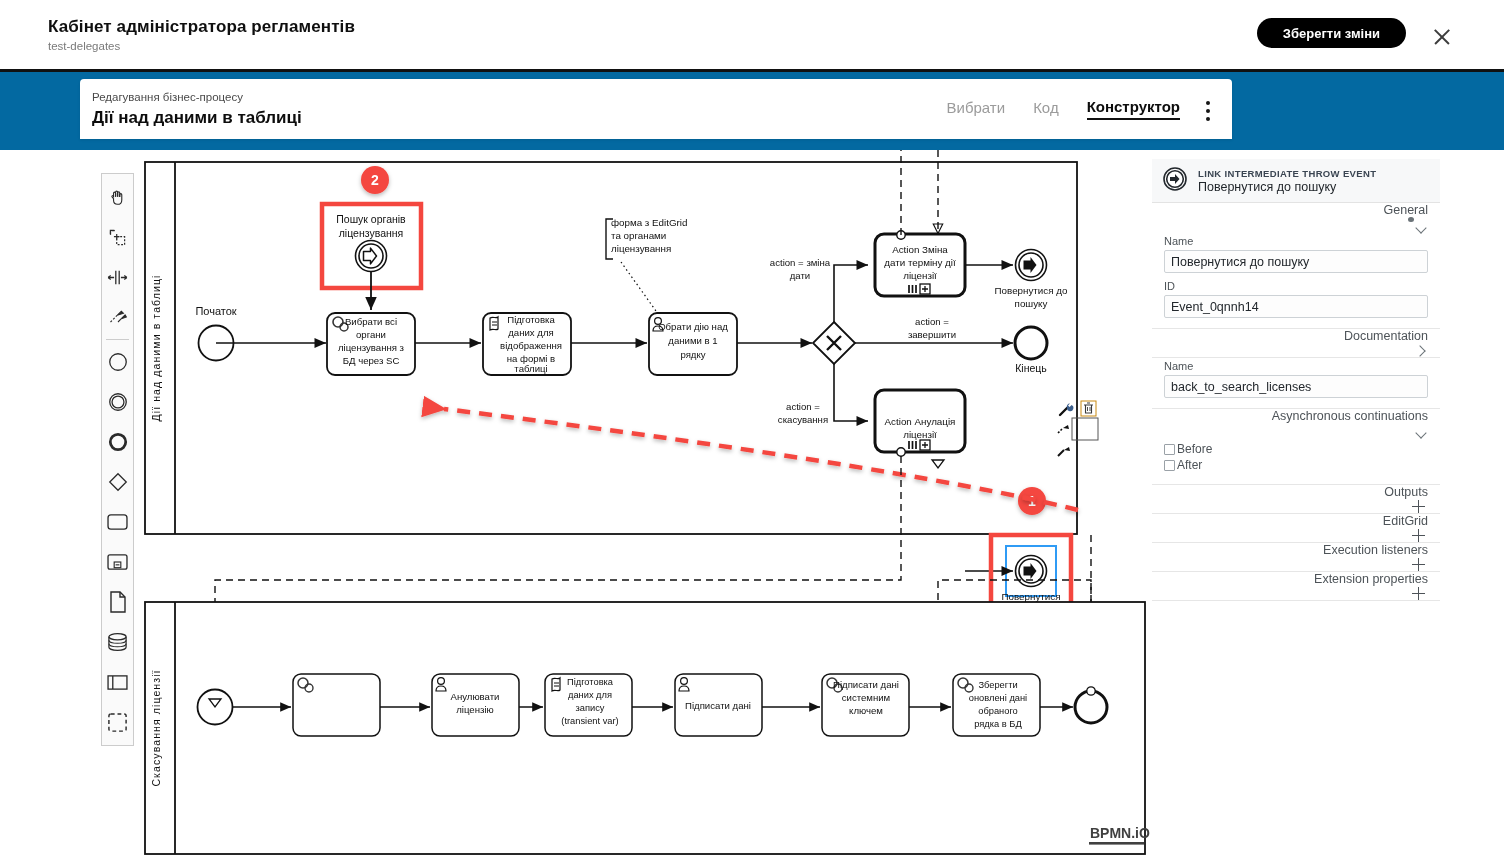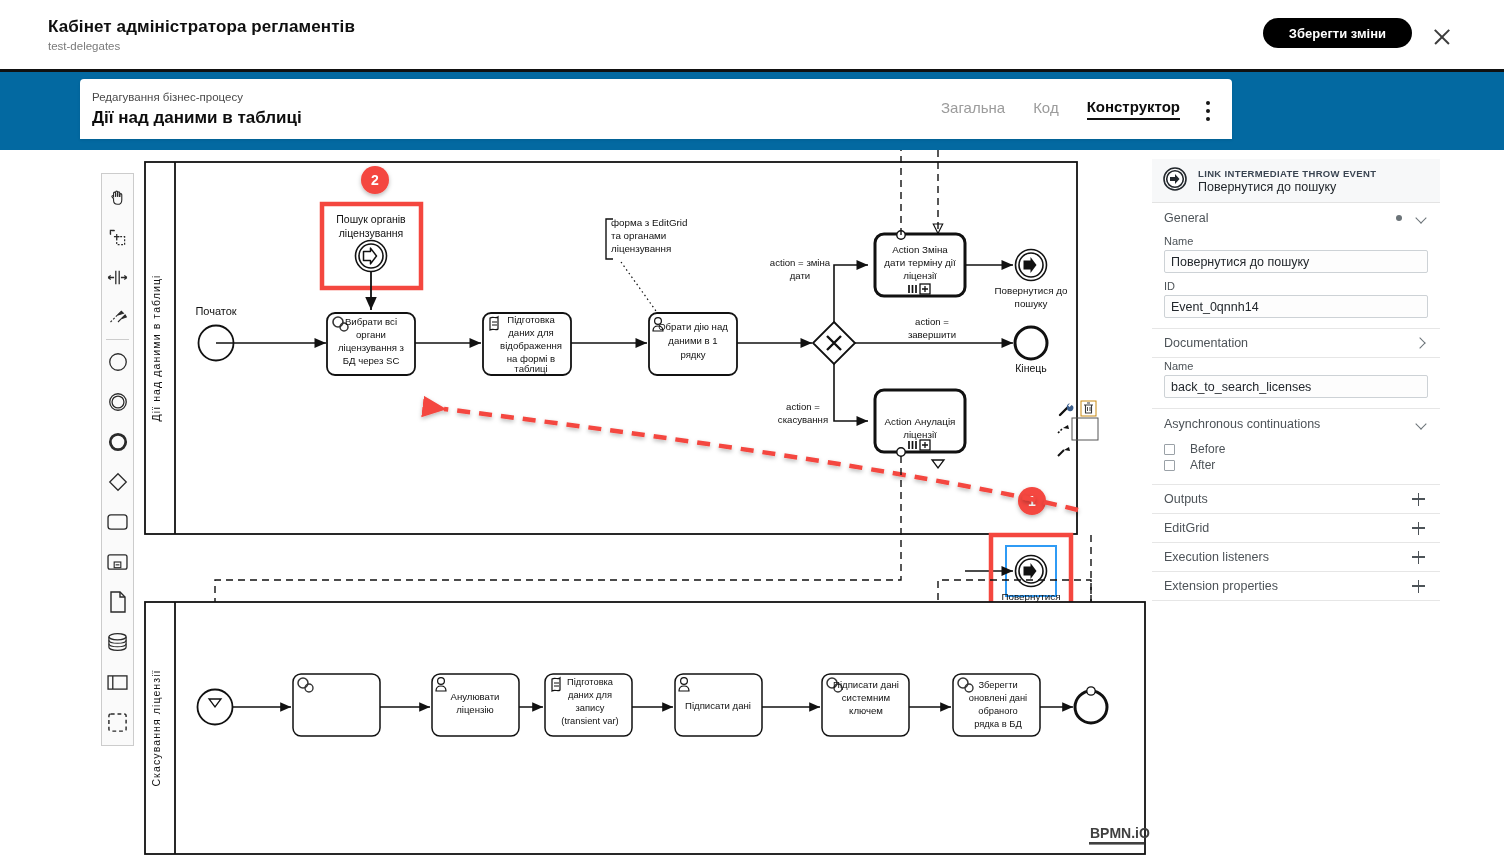--- a/index.html
+++ b/index.html
@@ -10,21 +10,21 @@
     font-family: "Liberation Sans", sans-serif;
     overflow: hidden;
   }
   #root { position: relative; width: 1504px; height: 868px; background:#0369a1; }
 
   
   .appbar { position:absolute; left:0; top:0; width:1504px; height:71px; background:#fff; }
   .app-title { position:absolute; left:48px; top:17px; font-size:17px; font-weight:bold; color:#0f0f0f; letter-spacing:.1px;}
   .app-sub { position:absolute; left:48px; top:40px; font-size:11.5px; color:#7a7a7a; }
   .save-btn {
-    position:absolute; right:92px; top:18px; height:24px; padding:15px 26px;
+    position:absolute; right:98px; top:18px; height:24px; padding:15px 26px;
     background:#000; color:#fff; border:none; border-radius:18px;
     font-size:13px; font-weight:bold; font-family:"Liberation Sans",sans-serif; cursor:pointer;
     display:flex; align-items:center; justify-content:center;
   }
   .close-x { position:absolute; right:50px; top:25px; width:24px; height:24px; cursor:pointer; }
   .close-x:before, .close-x:after{
     content:""; position:absolute; left:2px; top:11px; width:20px; height:1.6px; background:#3c3c3c;
   }
   .close-x:before{ transform:rotate(45deg);} .close-x:after{ transform:rotate(-45deg);}
   .appbar-rule { position:absolute; left:0; top:69px; width:1504px; height:2.5px; background:#111; }
@@ -65,43 +65,43 @@
   .props-head{
     display:flex; align-items:center; gap:10px; height:44px; padding:0 10px;
     background:#f7f8f9; border-bottom:1px solid #e3e3e3;
   }
   .props-head .ico{ flex:0 0 26px; }
   .props-head .txt .t1{ font-size:9.5px; font-weight:bold; color:#3a4552; letter-spacing:.35px; }
   .props-head .txt .t2{ font-size:12.5px; color:#22272c; margin-top:1px; }
 
   .grp{ border-bottom:1px solid #e6e6e6; }
   .grp-hdr{
-    display:flex; align-items:center; height:30px; padding:0 12px; cursor:pointer;
-    font-size:12.5px; color:#4d5358;
+    display:flex; align-items:flex-end; height:30px; padding:0 12px; cursor:pointer;
+    font-size:12.5px; color:#4d5358;flex-direction:column;
   }
   .grp-hdr .sp{ flex:1; }
   .dot{ width:6px; height:6px; border-radius:50%; background:#6b7378; margin-right:14px; }
   .chev{ width:12px; height:12px; position:relative;}
   .chev:before{
     content:""; position:absolute; left:1px; top:2px; width:7px; height:7px;
     border-right:1.6px solid #6b7378; border-bottom:1.6px solid #6b7378; transform:rotate(45deg);
   }
   .chev.right:before{ transform:rotate(-45deg); left:0px; top:2px;}
   .plus{ width:13px; height:13px; position:relative; margin-right:3px;}
   .plus:before,.plus:after{ content:""; position:absolute; background:#4d5358;}
   .plus:before{ left:0; top:5.5px; width:13px; height:1.8px;}
   .plus:after{ left:5.5px; top:0; width:1.8px; height:13px;}
   .grp-body{ padding:0 12px 10px 12px; }
   .fld-label{ font-size:11px; color:#4d5358; margin:2px 0 3px 0;}
   .fld{
     width:100%; height:23px; border:1px solid #cdd2d6; background:#fdfdfd;
     font-size:12.5px; color:#22272c; padding:0 6px; font-family:"Liberation Sans",sans-serif;
     border-radius:2px;
   }
-  .cbrow{ display:flex; align-items:center; gap:15px; font-size:12px; color:#4d5358; margin:2px 0;}
+  .cbrow{ display:flex; align-items:center; gap:2px; font-size:12px; color:#4d5358; margin:2px 0;}
   .cbox{ width:11px; height:11px; border:1px solid #9aa1a7; background:#fff; border-radius:1px;}
   .grp.plain .grp-hdr{ height:28px; }
 
   svg text { font-family:"Liberation Sans", sans-serif; }
 </style>
 </head>
 <body>
 
 <div id="root">
 
@@ -110,21 +110,21 @@
     <div class="app-sub">test-delegates</div>
     <button class="save-btn">Зберегти зміни</button>
     <div class="close-x"></div>
     <div class="appbar-rule"></div>
   </div>
 
   <div class="subcard">
     <div class="bp-kicker">Редагування бізнес-процесу</div>
     <div class="bp-title">Дії над даними в таблиці</div>
     <div class="tabs">
-      <div class="tab">Загальна</div>
+      <div class="tab">Вибрати</div>
       <div class="tab">Код</div>
       <div class="tab active">Конструктор</div>
     </div>
     <div class="kebab">
         <i></i>
         <i></i>
         <i></i>
       </div>
   </div>
 

